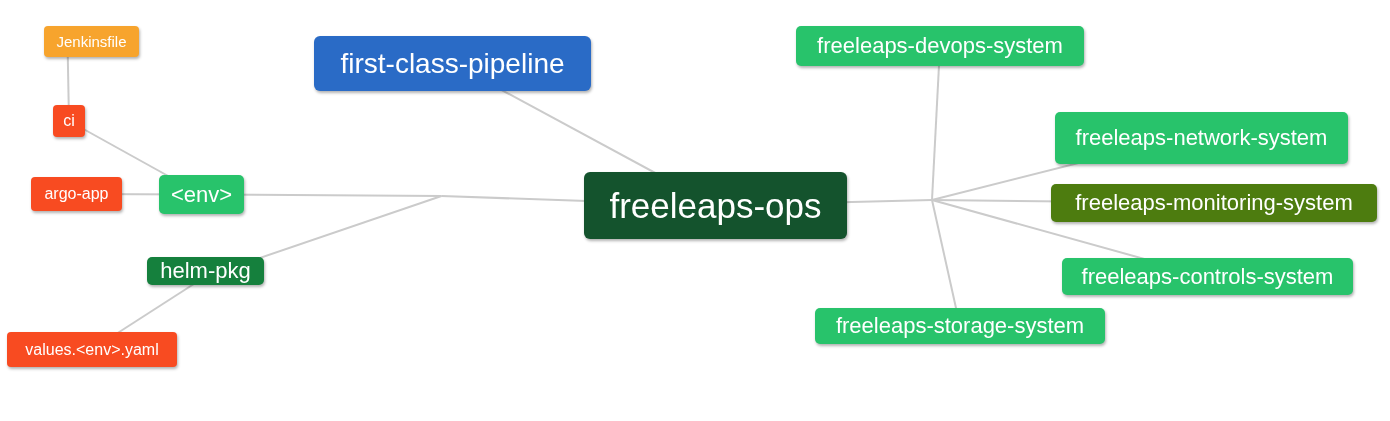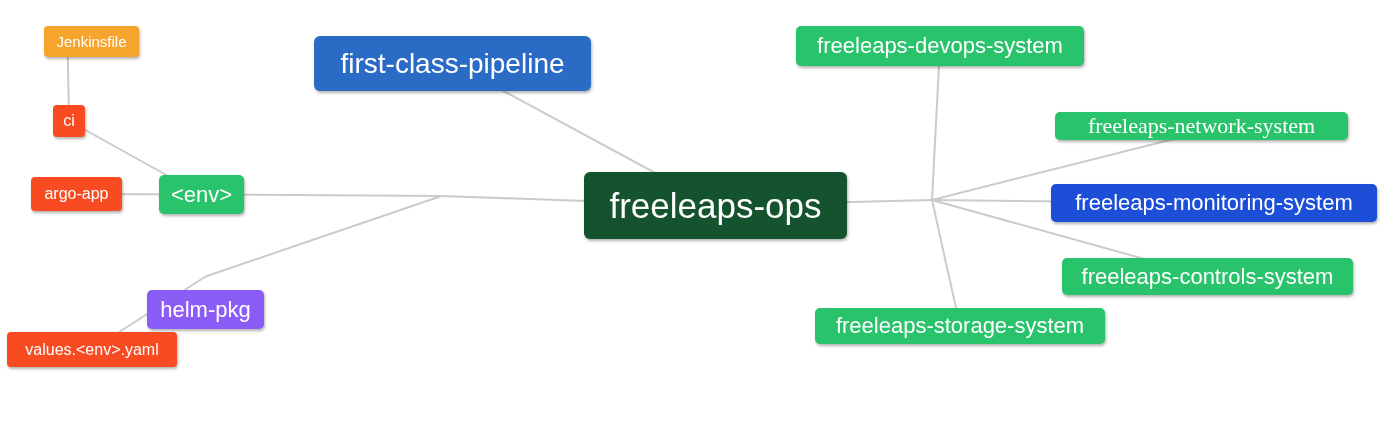--- a/index.html
+++ b/index.html
@@ -66,33 +66,33 @@
     </svg>
 
   <div class="node lvl-root" style="left: 584px; top: 172px; width: 263px; height: 67px; background: #14532d; color: rgb(255, 255, 255);">freeleaps-ops</div>
 
   <div class="node lvl-2" style="left: 314px; top: 36px; width: 277px; height: 55px; background: rgb(42, 107, 198); color: rgb(255, 255, 255);">first-class-pipeline</div>
 
 
 
   <div class="node lvl-3" style="left: 159px; top: 175px; width: 85px; height: 39px; background: rgb(40, 195, 107); color: rgb(255, 255, 255);">&lt;env&gt;</div>
 
-  <div class="node lvl-3" style="left: 147px; top: 257px; width: 117px; height: 39px; background: #8b5cf6; color: rgb(255, 255, 255); margin-top: 33px;">helm-pkg</div>
+  <div class="node lvl-3" style="left: 147px; top: 257px; width: 117px; height: 28px; background: #15803d; color: rgb(255, 255, 255);">helm-pkg</div>
 
   <div class="node lvl-4" style="left: 53px; top: 105px; width: 32px; height: 32px; background: rgb(248, 75, 33); color: rgb(255, 255, 255);">ci</div>
 
   <div class="node lvl-4" style="left: 31px; top: 177px; width: 91px; height: 34px; background: rgb(248, 75, 33); color: rgb(255, 255, 255);">argo-app</div>
 
   <div class="node lvl-4" style="left: 7px; top: 332px; width: 170px; height: 35px; background: rgb(248, 75, 33); color: rgb(255, 255, 255);">values.&lt;env&gt;.yaml</div>
 
   <div class="node lvl-5" style="left: 20px; top: 26px; width: 95px; height: 31px; background: rgb(247, 164, 45); color: rgb(255, 255, 255);">Jenkinsfile</div>
 
   <div class="node lvl-3" style="left: 796px; top: 26px; width: 288px; height: 40px; background: rgb(40, 195, 107); color: rgb(255, 255, 255);">freeleaps-devops-system</div>
 
-  <div class="node lvl-3" style="left: 1055px; top: 112px; width: 293px; height: 28px; background: rgb(40, 195, 107); color: rgb(255, 255, 255); font-family: Liberation Serif, serif;">freeleaps-network-system</div>
+  <div class="node lvl-3" style="left: 1055px; top: 112px; width: 293px; height: 52px; background: rgb(40, 195, 107); color: rgb(255, 255, 255);">freeleaps-network-system</div>
 
-  <div class="node lvl-3" style="left: 1051px; top: 184px; width: 326px; height: 38px; background: #1d4ed8; color: rgb(255, 255, 255);">freeleaps-monitoring-system</div>
+  <div class="node lvl-3" style="left: 1051px; top: 184px; width: 326px; height: 38px; background: #4d7c0f; color: rgb(255, 255, 255);">freeleaps-monitoring-system</div>
 
   <div class="node lvl-3" style="left: 1062px; top: 258px; width: 291px; height: 37px; background: rgb(40, 195, 107); color: rgb(255, 255, 255);">freeleaps-controls-system</div>
 
   <div class="node lvl-3" style="left: 815px; top: 308px; width: 290px; height: 36px; background: rgb(40, 195, 107); color: rgb(255, 255, 255);">freeleaps-storage-system</div>
 
 </div>
 
 </body></html>

